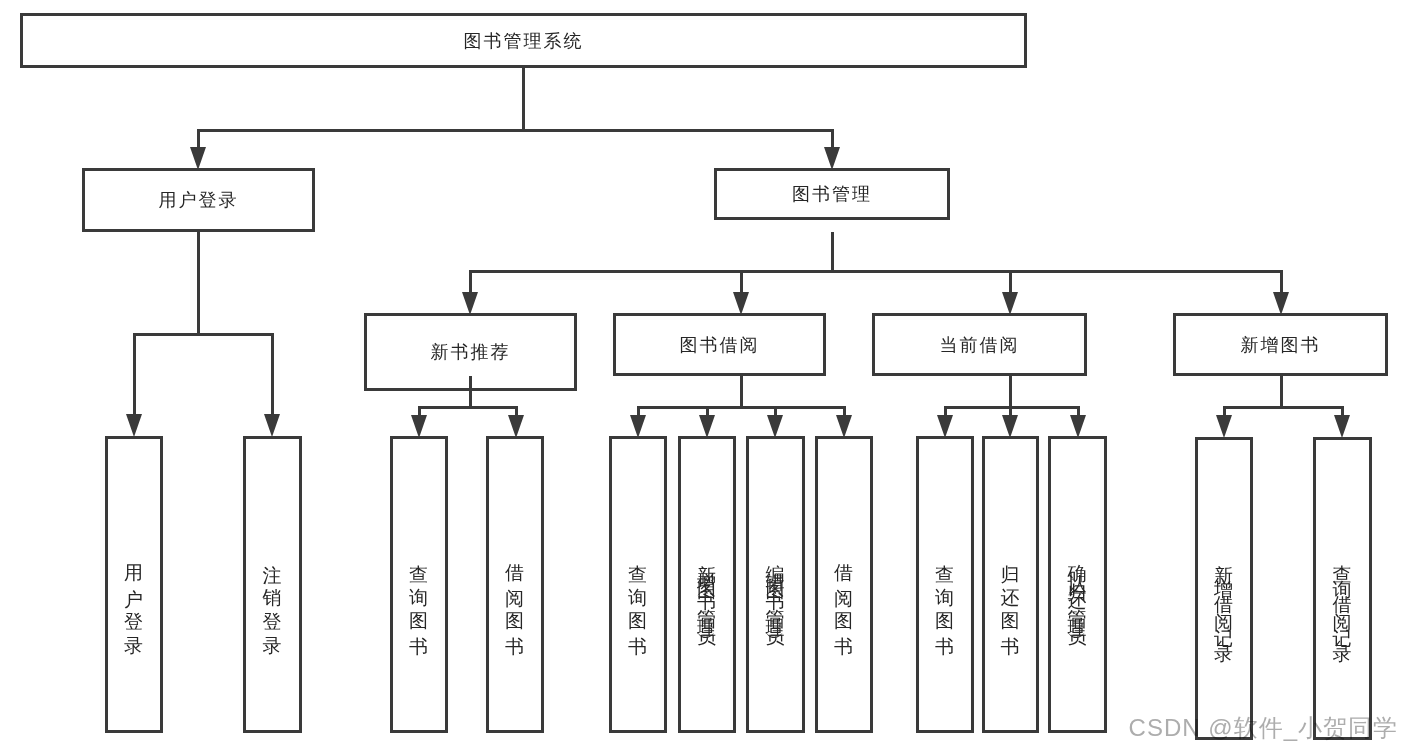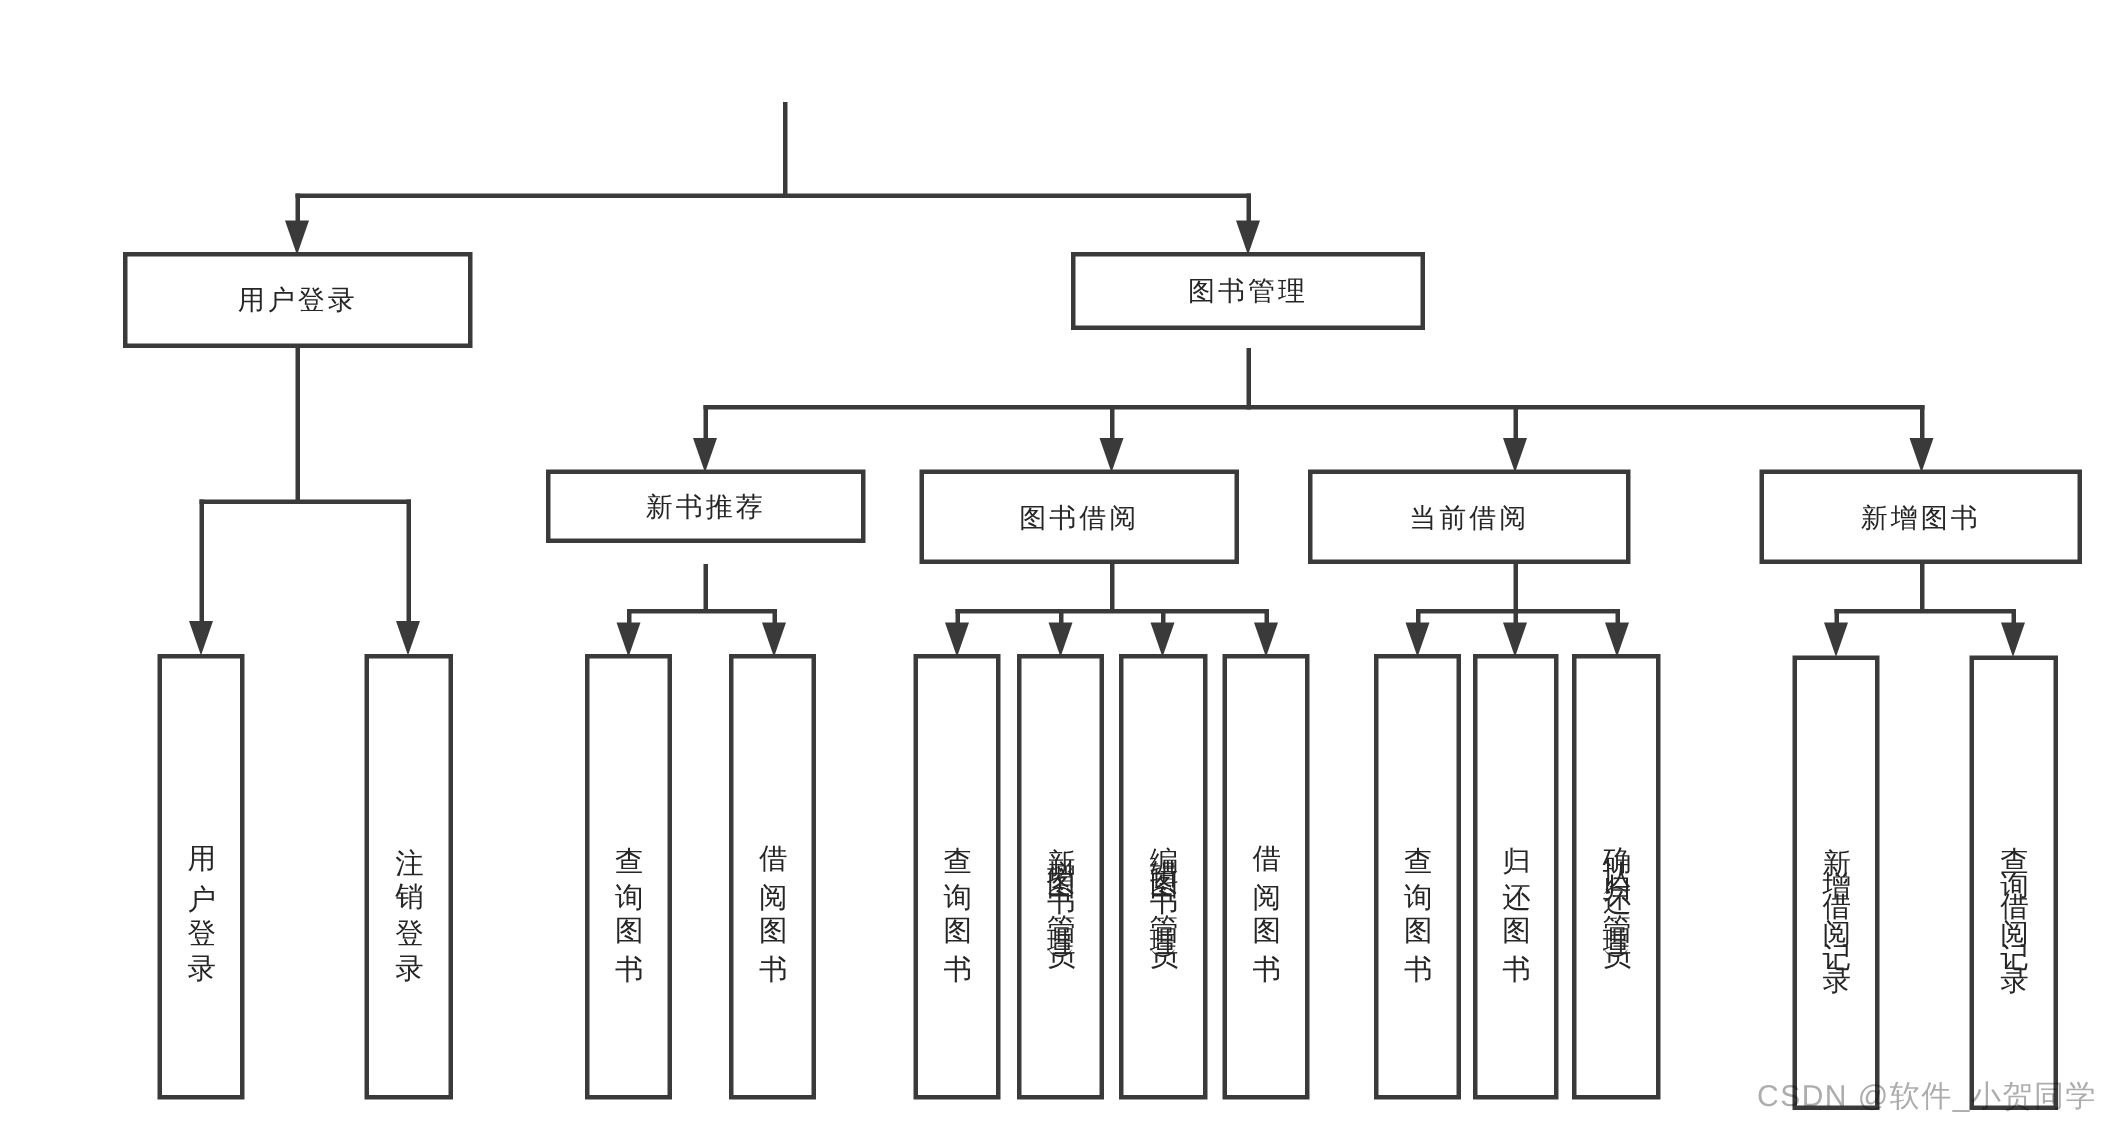--- a/index.html
+++ b/index.html
@@ -22,38 +22,41 @@
   .node.v .label.med  { letter-spacing:16px; margin-bottom:-16px; }
   .node.v .label.long { letter-spacing:9px;  margin-bottom:-9px; }
   .line { position:absolute; background:#3a3a3a; }
   .arrow {
     position:absolute; width:0; height:0;
     border-left:8px solid transparent; border-right:8px solid transparent;
     border-top:23px solid #3a3a3a;
   }
   .watermark {
     position:absolute; right:7px; bottom:3px;
-    font-size:20px; color:#adadad; letter-spacing:1px;
+    font-size:24px; color:#adadad; letter-spacing:1px;
     mix-blend-mode:multiply; z-index:6; white-space:nowrap;
   }
 </style>
 </head>
 <body>
 
 <div class="stage">
 
+  <div class="node h" style="left:20px;top:13px;width:1007px;height:55px;">
+    <span class="label">图书管理系统</span>
+  </div>
 
   <div class="node h" style="left:82px;top:168px;width:233px;height:64px;">
     <span class="label">用户登录</span>
   </div>
   <div class="node h" style="left:714px;top:168px;width:236px;height:52px;">
     <span class="label">图书管理</span>
   </div>
 
-  <div class="node h" style="left:364px;top:313px;width:213px;height:49px;">
+  <div class="node h" style="left:364px;top:313px;width:213px;height:78px;">
     <span class="label">新书推荐</span>
   </div>
   <div class="node h" style="left:613px;top:313px;width:213px;height:63px;">
     <span class="label">图书借阅</span>
   </div>
   <div class="node h" style="left:872px;top:313px;width:215px;height:63px;">
     <span class="label">当前借阅</span>
   </div>
   <div class="node h" style="left:1173px;top:313px;width:215px;height:63px;">
     <span class="label">新增图书</span>

